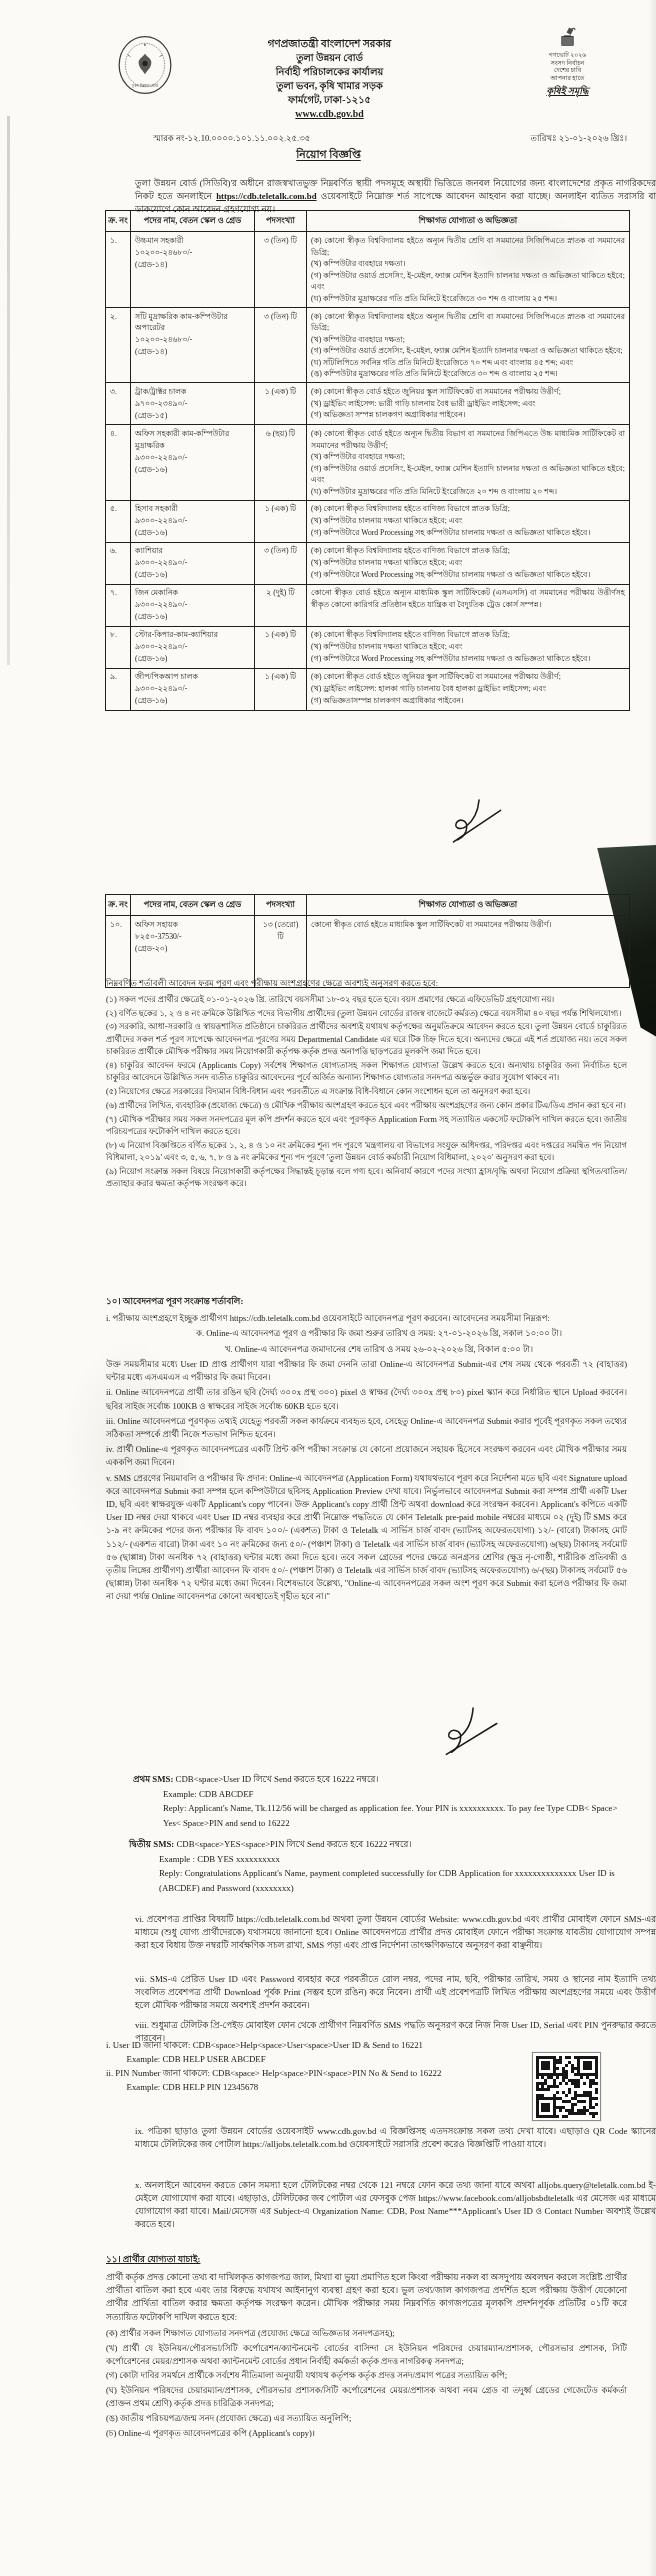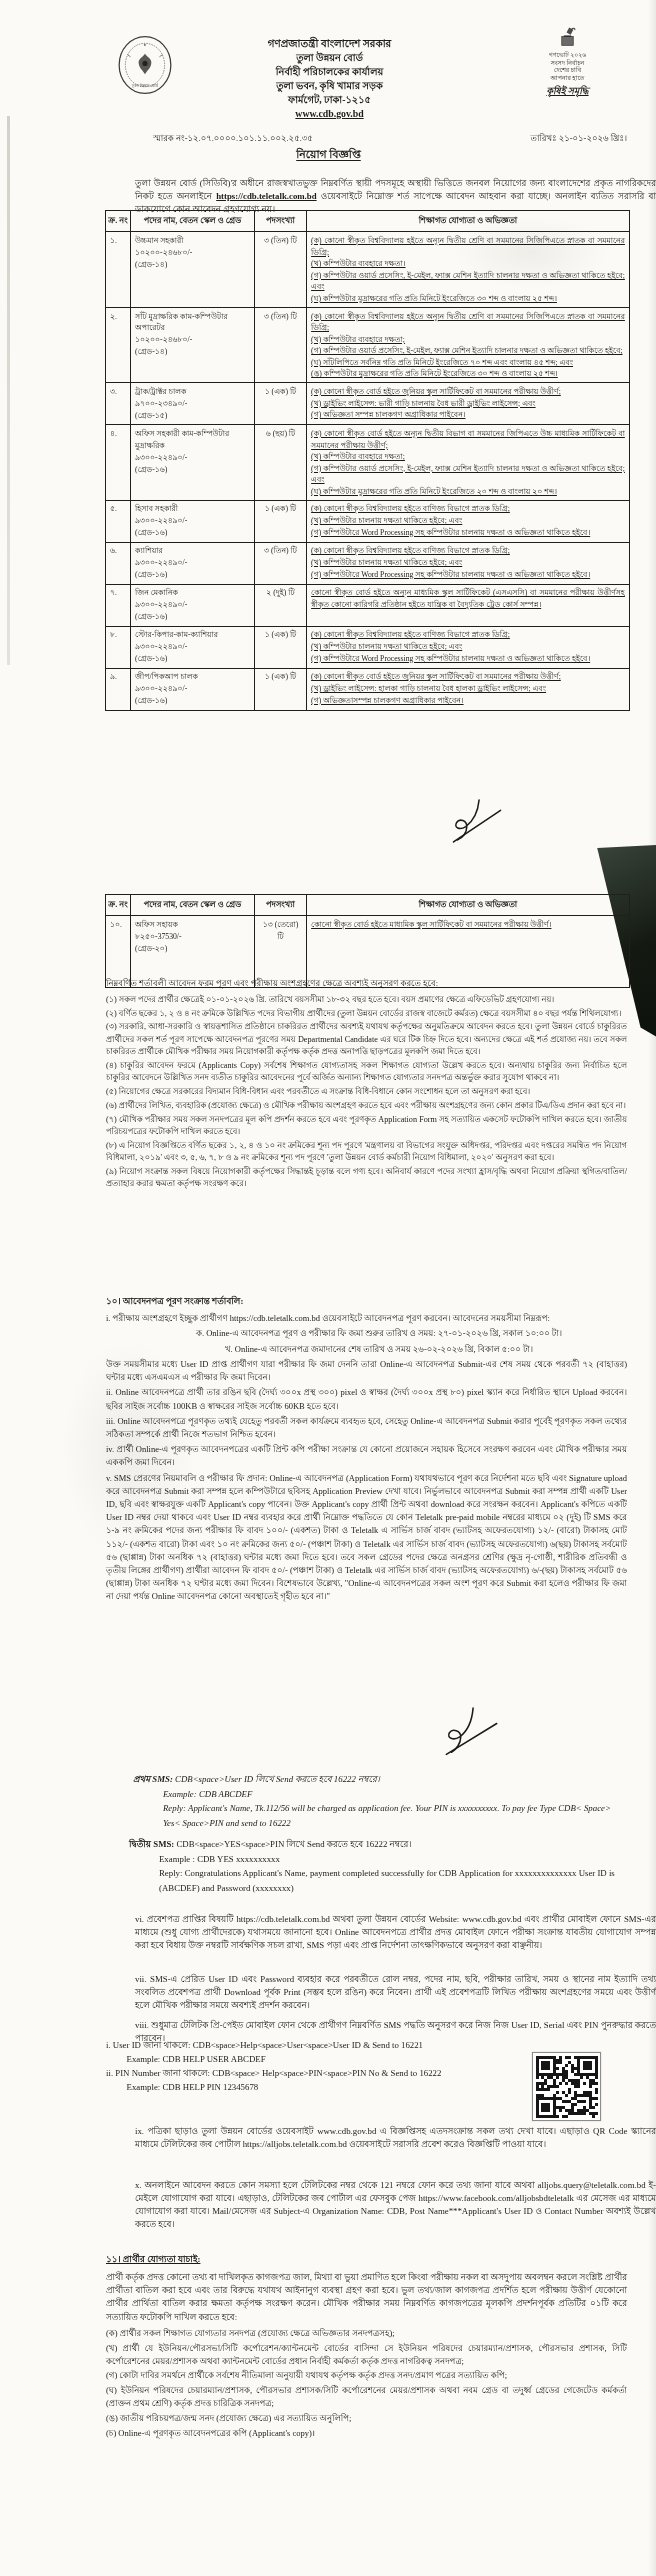--- a/index.html
+++ b/index.html
@@ -32,36 +32,36 @@
   table.post-table{border-collapse:collapse; width:522px; table-layout:fixed; background:transparent;}
   table.post-table th, table.post-table td{
     border:0.7px solid #1f1f1f; vertical-align:top; padding:2.6px 4.1px;
     font-size:7.7px; line-height:1.5;
   }
   table.post-table th{font-weight:600; text-align:center; font-size:8.2px; padding:4.1px 2.1px;}
   col.c-sl{width:25px;} col.c-name{width:124px;} col.c-count{width:52px;} col.c-qual{width:323px;}
   td.c-sl{text-align:left; padding-left:3.6px;}
   td.c-count{text-align:center;}
   td.c-name div{line-height:1.55;}
-  td.c-qual .qline{text-align:justify;text-decoration:underline;}
+  td.c-qual .qline{text-align:justify;}
   #table1{left:105px; top:210px;}
   #table2{left:105px; top:894px;}
 
   
   #conditions{left:106px; top:977px; width:521px;}
   #conditions .cond-head{font-size:8.5px; line-height:1.5; margin-bottom:4.1px;}
   #conditions .cond-item{font-size:8.2px; line-height:1.5; text-align:justify; margin-bottom:1.5px;}
 
   #apply-sec{left:106px; top:1294px; width:521px;}
   #apply-sec .sec-head{font-size:8.8px; font-weight:bold; margin-bottom:3.1px;}
   #apply-sec .ap{font-size:8.5px; line-height:1.55; text-align:justify; margin-bottom:2.1px;}
   #apply-sec .sub{padding-left:25px; text-align:center;}
 
   .smsblock{width:495px; font-size:8.8px; line-height:1.65;}
-  #sms1{left:133px; top:1772px;font-style:italic;}
+  #sms1{left:133px; top:1772px;}
   #sms2{left:129px; top:1837px;}
   .smsblock .ind{padding-left:30px; text-align:left;}
   .smsblock .fl{font-weight:600;}
 
   #para-vi{left:106px; top:1904px; width:521px;}
   #para-vii{left:106px; top:1964px; width:521px;}
   #para-viii{left:106px; top:2010px; width:521px;}
   #recovery{left:106px; top:2038px; width:412px; font-size:8.8px; line-height:1.6;}
   #recovery .ex{padding-left:20.6px;}
   #para-ix{left:106px; top:2116px; width:521px;}
@@ -138,21 +138,21 @@
     <div>
         <div class="em-line">গণভোট ২০২৬</div>
         <div class="em-line">সংসদ নির্বাচন</div>
         <div class="em-line">দেশের চাবি</div>
         <div class="em-line">আপনার হাতে</div>
       </div>
     <div id="emblem-slogan">কৃষিই সমৃদ্ধি</div>
   </div>
 
   <div class="abs" id="memo-row">
-    <span id="memo-number">স্মারক নং-১২.০৭.০০০০.১০১.১১.০০২.২৫.৩৫</span>
+    <span id="memo-number">স্মারক নং-১২.10.০০০০.১০১.১১.০০২.২৫.৩৫</span>
     <span id="memo-date">তারিখঃ ২১-০১-২০২৬ খ্রিঃ।</span>
   </div>
 
   <div class="abs" id="doc-title">
     <span>নিয়োগ বিজ্ঞপ্তি</span>
   </div>
 
   <p class="abs para" id="intro"><span>তুলা উন্নয়ন বোর্ড (সিডিবি)'র অধীনে রাজস্বখাতভুক্ত নিম্নবর্ণিত স্থায়ী পদসমূহে অস্থায়ী ভিত্তিতে জনবল নিয়োগের জন্য বাংলাদেশের প্রকৃত নাগরিকদের নিকট হতে অনলাইনে </span><span class="lnk">https://cdb.teletalk.com.bd</span><span> ওয়েবসাইটে নিম্নোক্ত শর্ত সাপেক্ষে আবেদন আহবান করা যাচ্ছে। অনলাইন ব্যতিত সরাসরি বা ডাকযোগে কোন আবেদন গ্রহণযোগ্য নয়।</span></p>
 
   <table class="abs post-table" id="table1">

